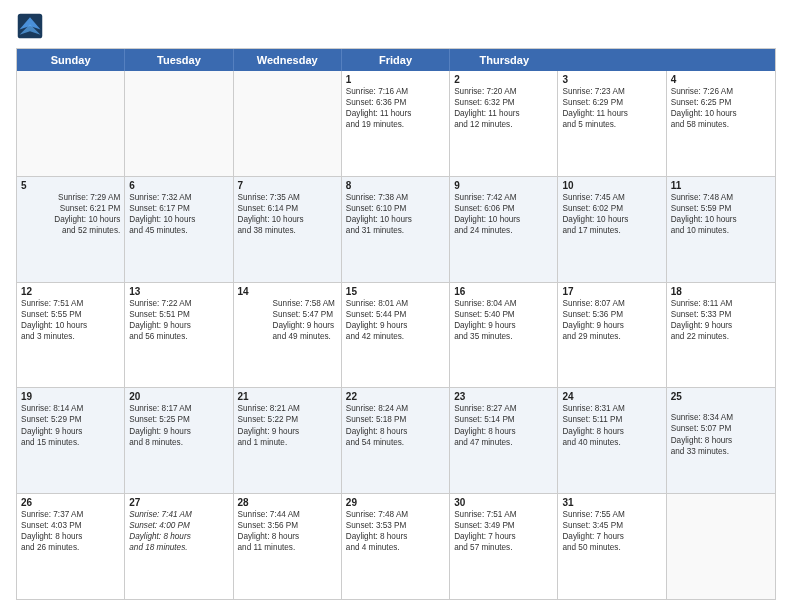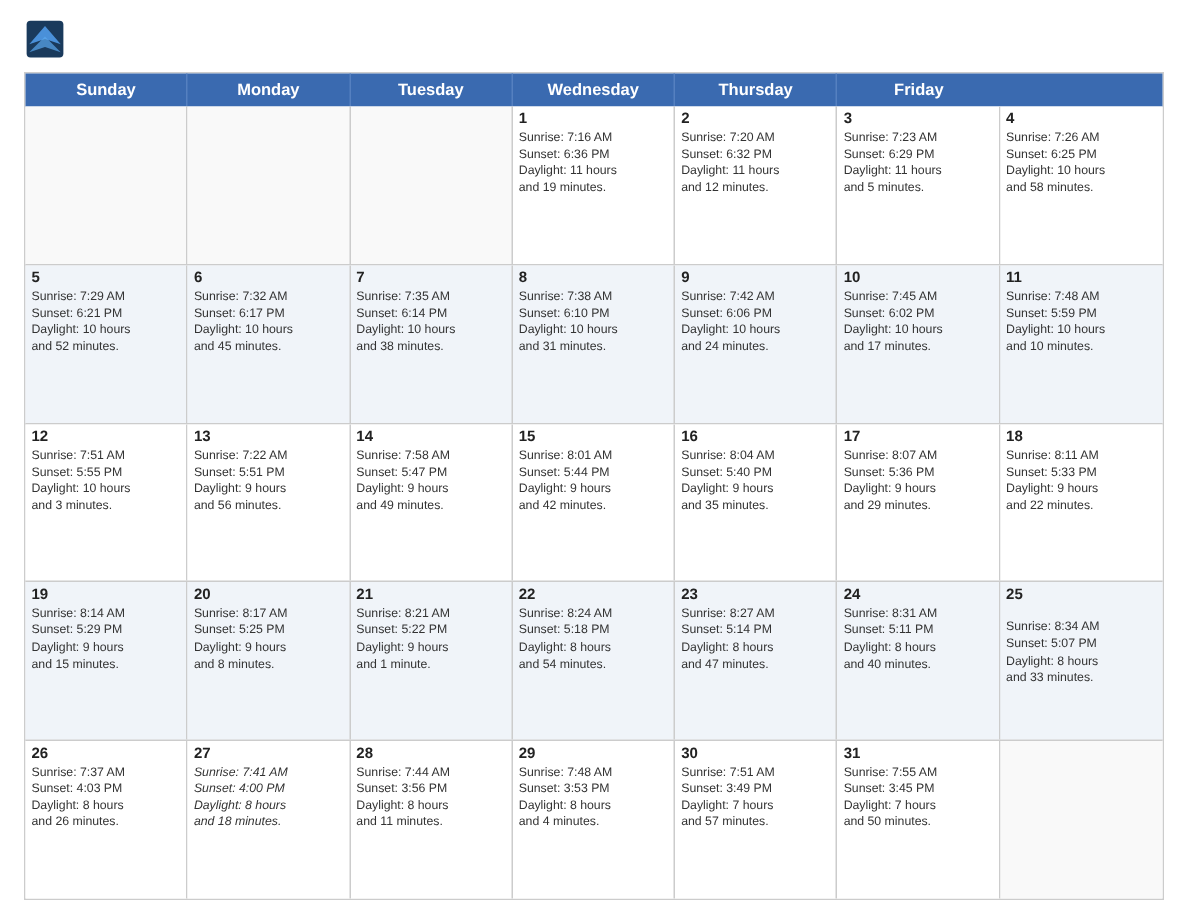--- a/index.html
+++ b/index.html
@@ -129,25 +129,24 @@
     </div>
     <div class="title-block">
       <div class="month-title"></div>
       <div class="subtitle"></div>
     </div>
   </div>
 
   <div class="calendar">
     <div class="cal-header">
     <div class="cal-header-cell">Sunday</div>
-        <div class="cal-header-cell">Monday</div>
         <div class="cal-header-cell">Tuesday</div>
         <div class="cal-header-cell">Wednesday</div>
+        <div class="cal-header-cell">Friday</div>
         <div class="cal-header-cell">Thursday</div>
-        <div class="cal-header-cell">Friday</div>
       </div>
     <div class="cal-body">
     <div class="cal-row">
           <div class="cal-cell empty"></div>
           <div class="cal-cell empty"></div>
           <div class="cal-cell empty"></div>
           <div class="cal-cell">
             <div class="day-num">1</div>
             <div class="day-info" style="white-space: pre-line;">Sunrise: 7:16 AM
 Sunset: 6:36 PM
@@ -172,21 +171,21 @@
             <div class="day-num">4</div>
             <div class="day-info" style="white-space: pre-line;">Sunrise: 7:26 AM
 Sunset: 6:25 PM
 Daylight: 10 hours
 and 58 minutes.</div>
           </div>
         </div>
         <div class="cal-row">
           <div class="cal-cell alt-bg">
             <div class="day-num">5</div>
-            <div class="day-info" style="white-space: pre-line;">Sunrise: 7:29 AM
+            <div class="day-info" style="white-space: pre-line; text-align: right;">Sunrise: 7:29 AM
 Sunset: 6:21 PM
 Daylight: 10 hours
 and 52 minutes.</div>
           </div>
           <div class="cal-cell alt-bg">
             <div class="day-num">6</div>
             <div class="day-info" style="white-space: pre-line;">Sunrise: 7:32 AM
 Sunset: 6:17 PM
 Daylight: 10 hours
 and 45 minutes.</div>
@@ -237,21 +236,21 @@
           </div>
           <div class="cal-cell">
             <div class="day-num">13</div>
             <div class="day-info" style="white-space: pre-line;">Sunrise: 7:22 AM
 Sunset: 5:51 PM
 Daylight: 9 hours
 and 56 minutes.</div>
           </div>
           <div class="cal-cell">
             <div class="day-num">14</div>
-            <div class="day-info" style="white-space: pre-line;">Sunrise: 7:58 AM
+            <div class="day-info" style="white-space: pre-line; margin-left: 35px;">Sunrise: 7:58 AM
 Sunset: 5:47 PM
 Daylight: 9 hours
 and 49 minutes.</div>
           </div>
           <div class="cal-cell">
             <div class="day-num">15</div>
             <div class="day-info" style="white-space: pre-line;">Sunrise: 8:01 AM
 Sunset: 5:44 PM
 Daylight: 9 hours
 and 42 minutes.</div>

